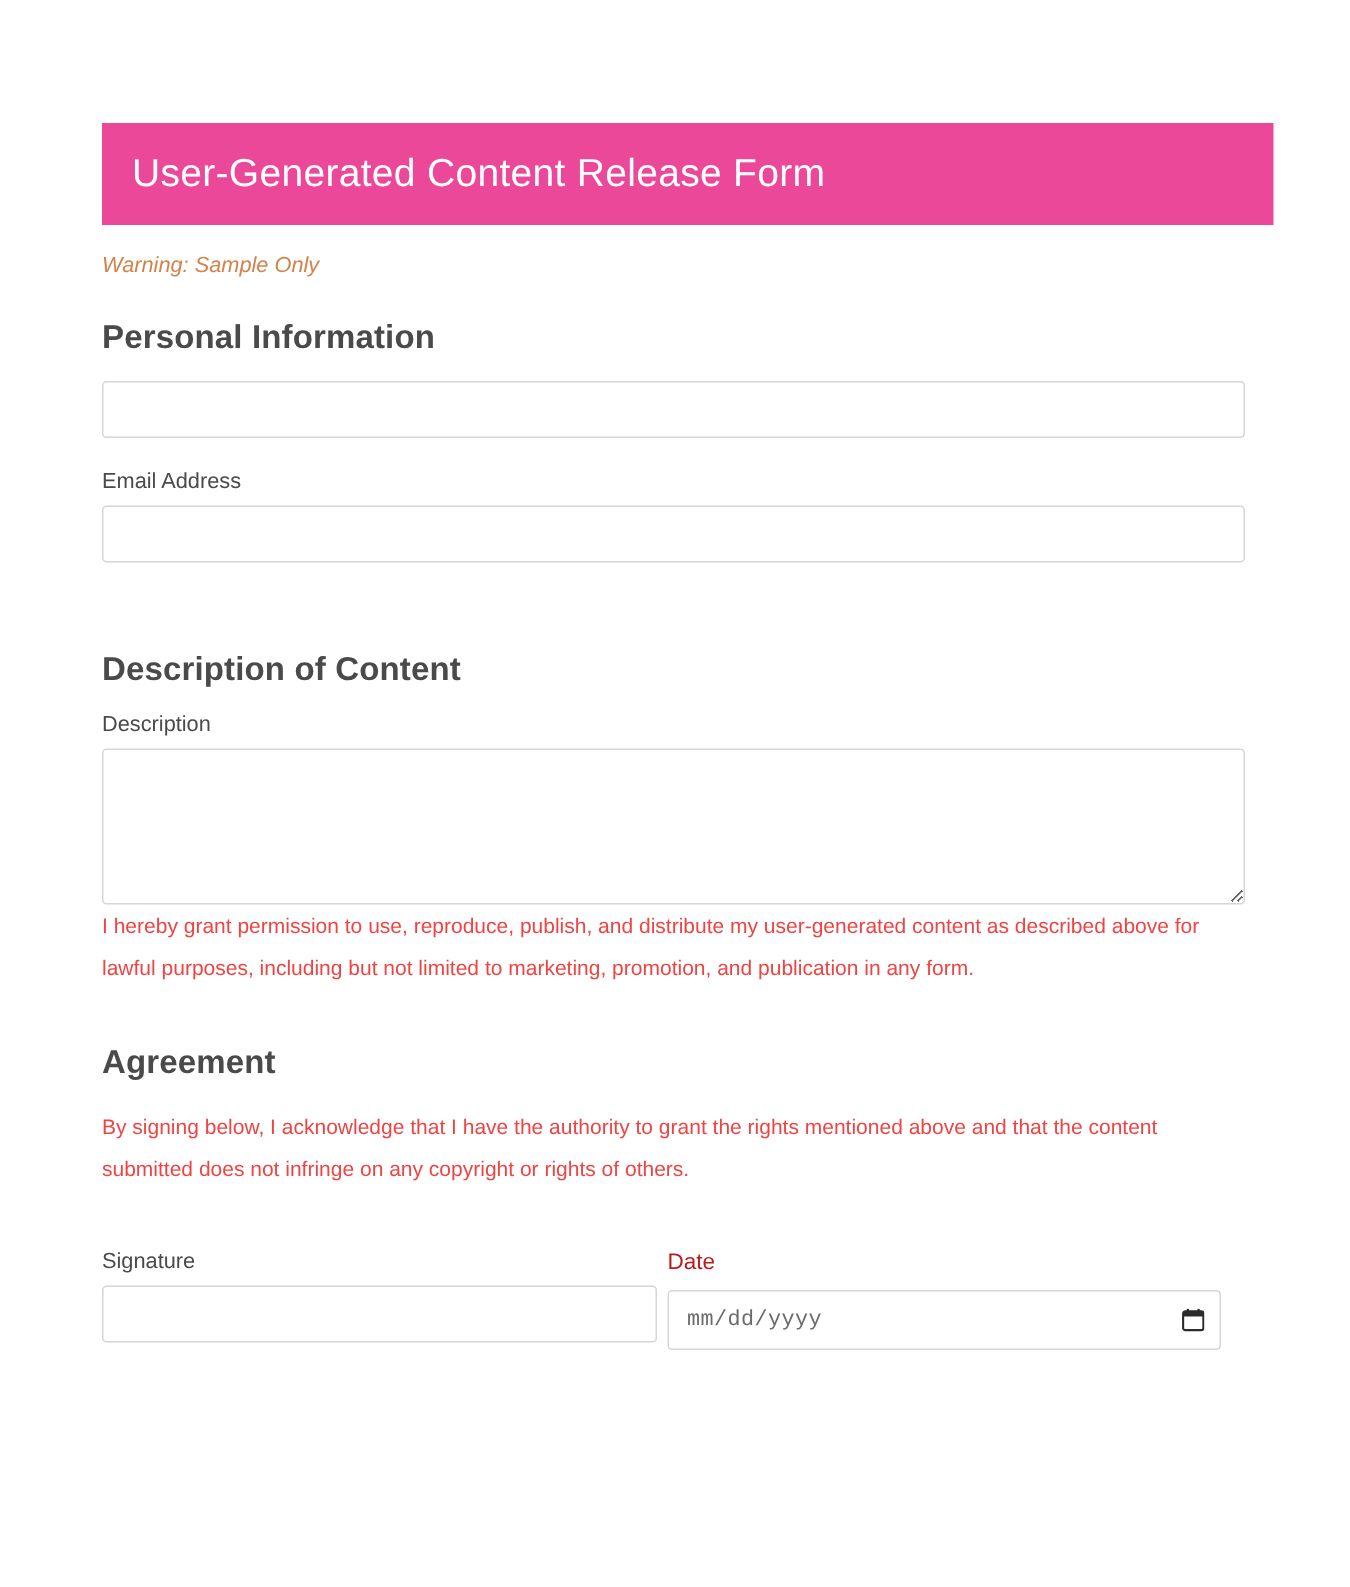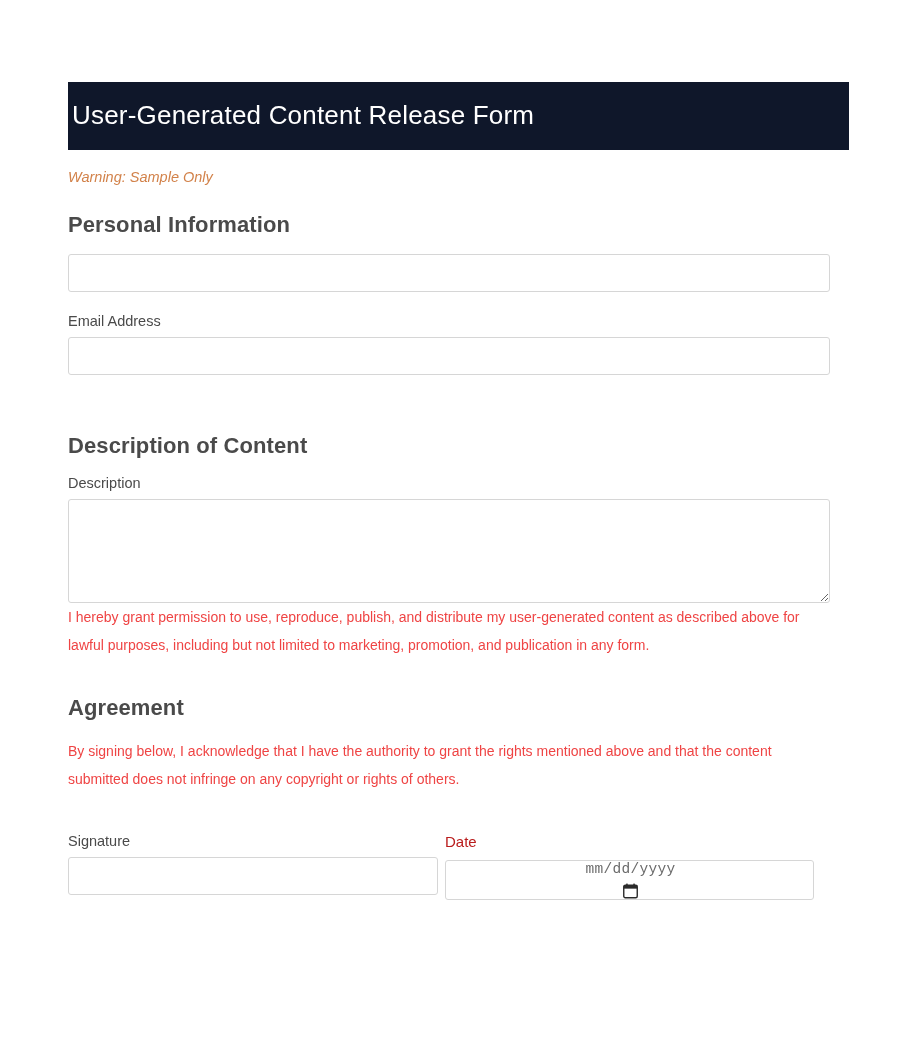--- a/index.html
+++ b/index.html
@@ -13,25 +13,25 @@
     font-family: "Liberation Sans", sans-serif;
     color: #3f3f3f;
   }
   .page {
     width: 900px;
     min-height: 1058px;
     box-sizing: border-box;
     padding: 82px 70px 40px 68px;
   }
   .form-header {
-    background: #0f172a;
+    background: #ec4899;
     color: #ffffff;
     font-size: 26px;
     font-weight: 400;
-    padding: 18px 16px 19px 4px;
+    padding: 18px 16px 19px 20px;
     box-sizing: border-box;
     width: 781px;
     margin-left: 0;
     letter-spacing: 0.2px;
   }
   .warning {
     color: #d2824a;
     font-style: italic;
     font-size: 14.5px;
     margin-top: 19px;
@@ -129,21 +129,20 @@
     display: flex;
     align-items: center;
     width: 369px;
     height: 40px;
     box-sizing: border-box;
     border: 1px solid #d6d6d6;
     border-radius: 3px;
     background: #ffffff;
     padding: 0 10px 0 12px;
     justify-content: space-between;
-    flex-direction: column;
   }
   .date-placeholder {
     font-family: "Liberation Mono", monospace;
     font-size: 14.5px;
     color: #6b6b6b;
     letter-spacing: 0.3px;
   }
   .cal-icon {
     display: inline-block;
     line-height: 0;

